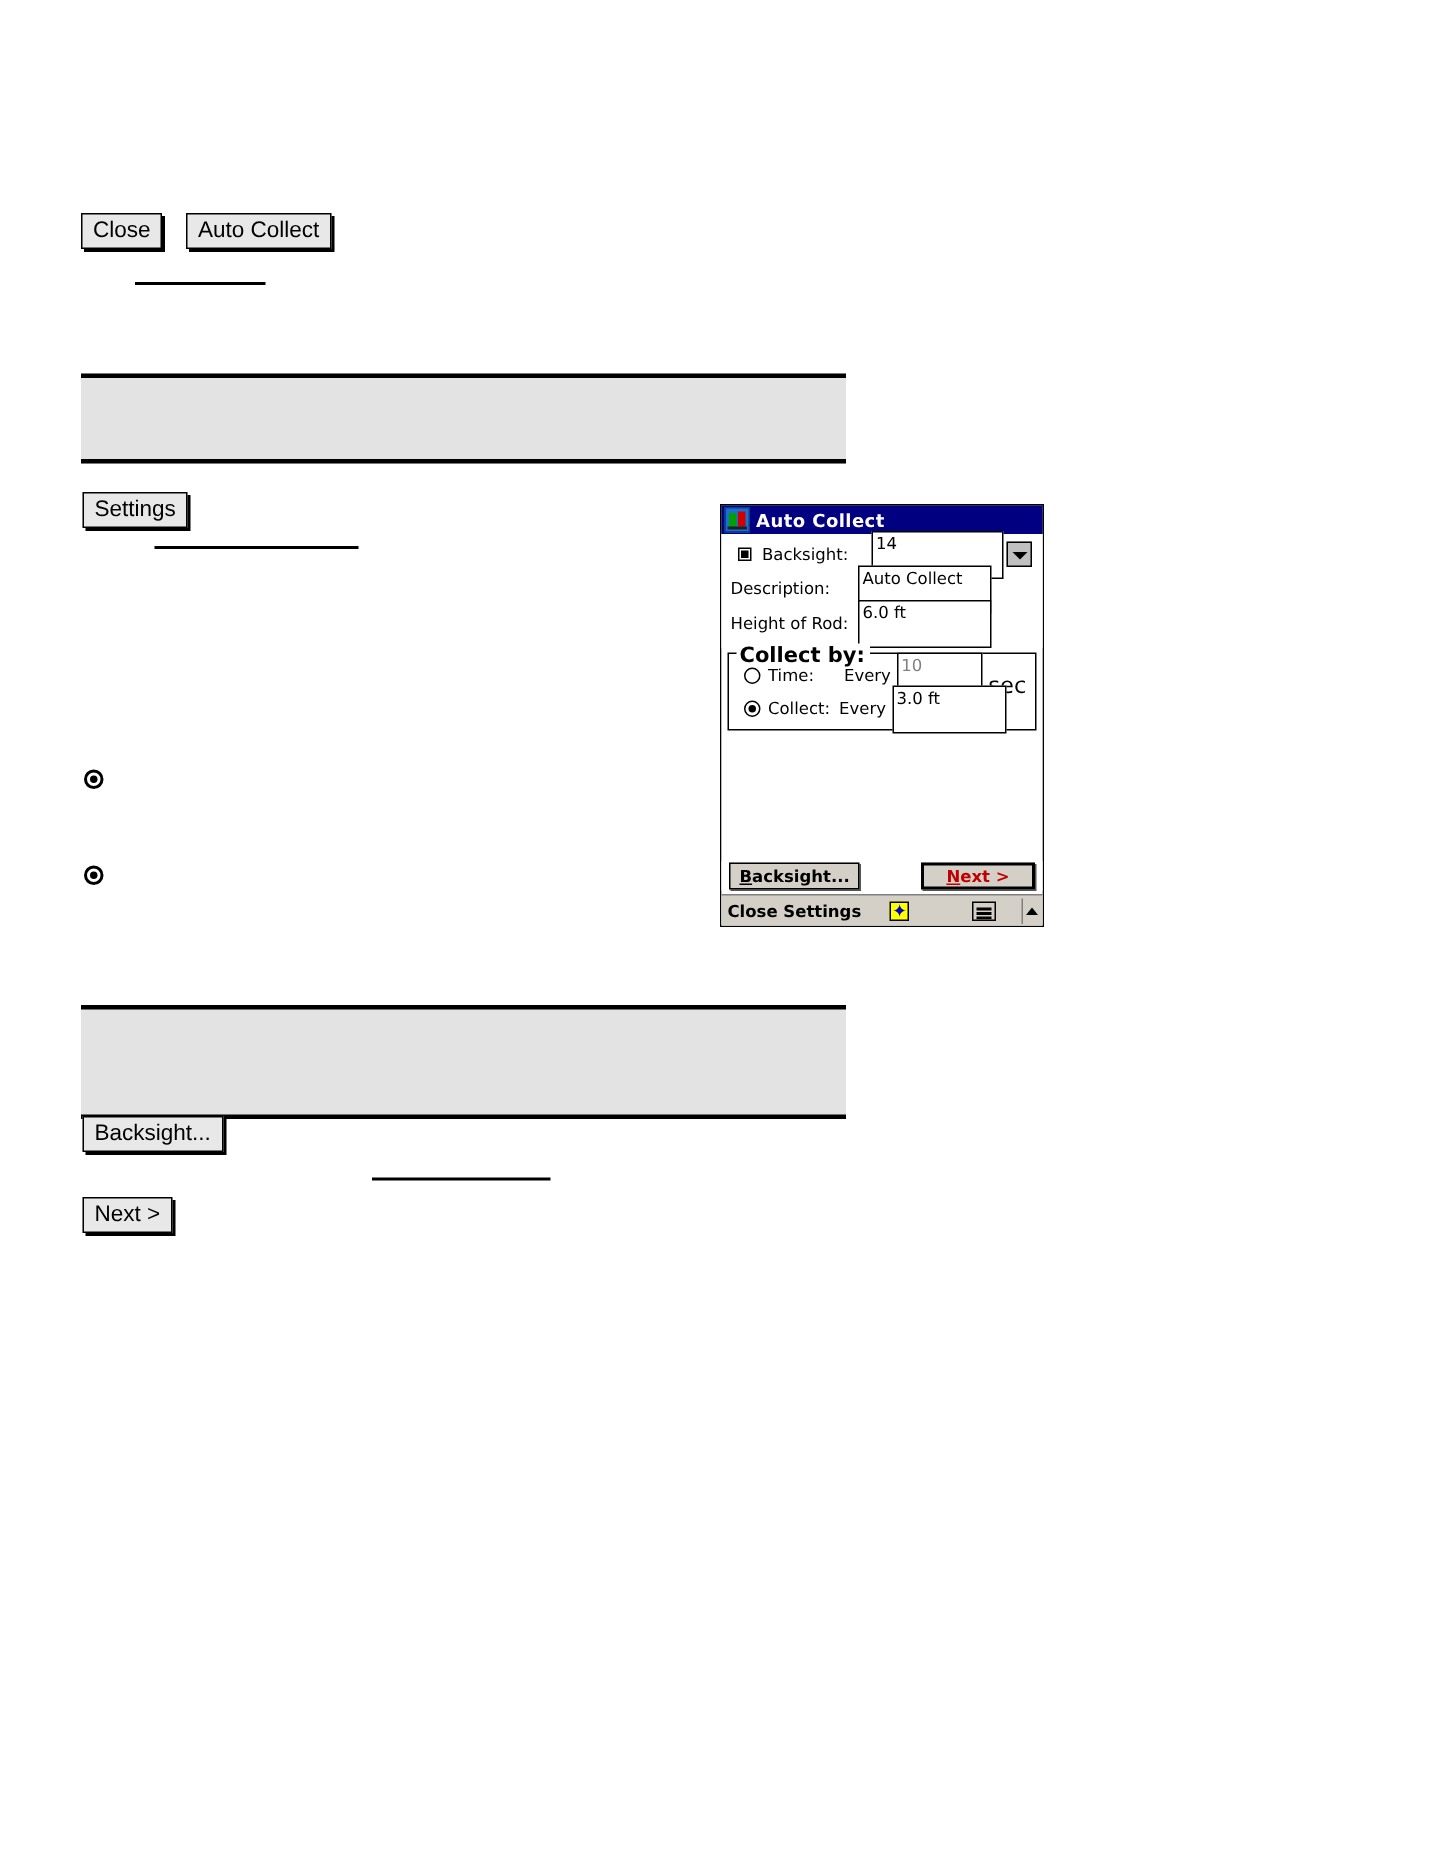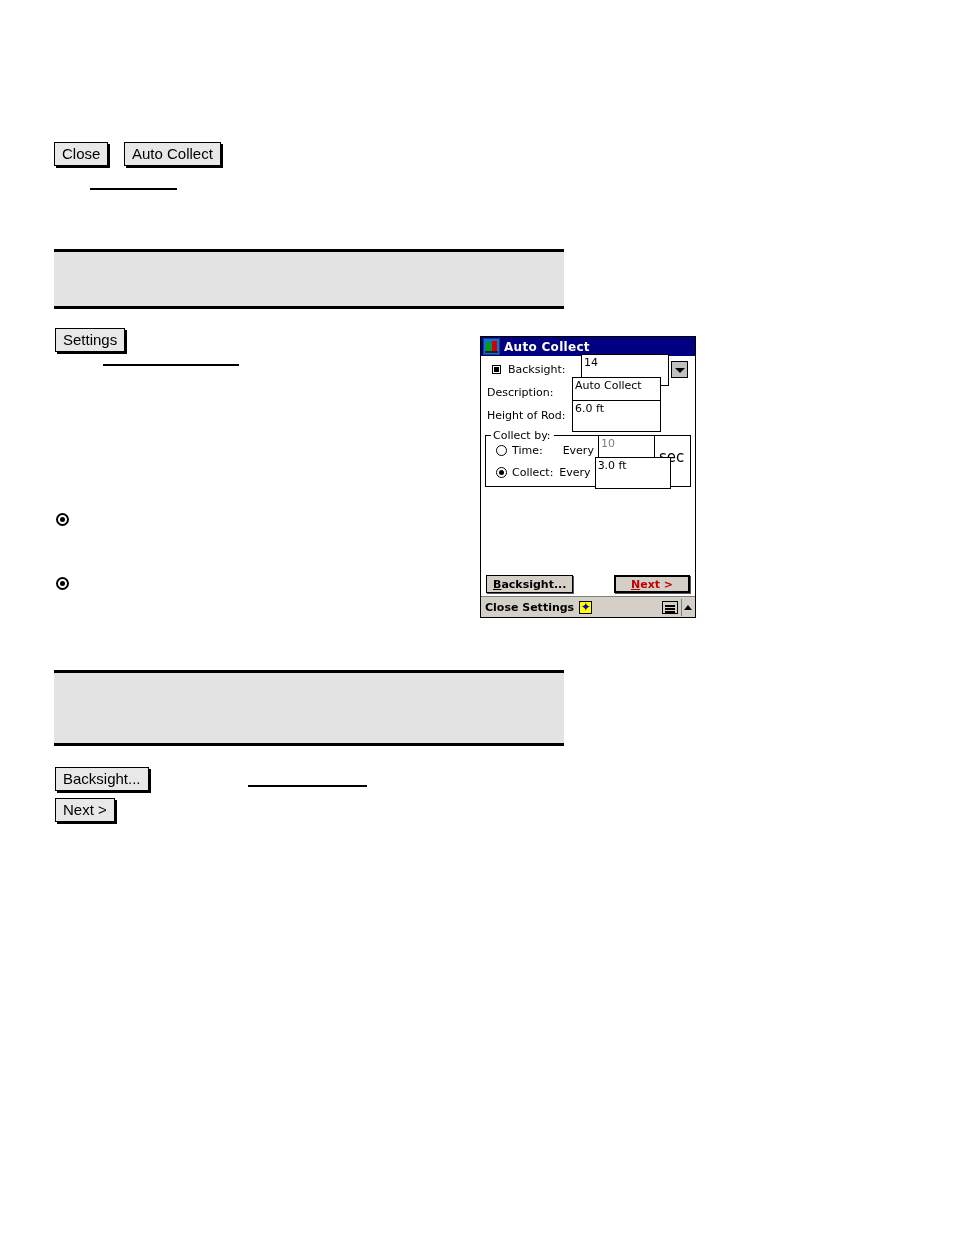--- a/index.html
+++ b/index.html
@@ -211,22 +211,22 @@
     margin: 3px 4px 0 4px;
     padding: 6px 4px 5px 4px;
     background: #ffffff;
   }
   .group-legend {
     position: absolute;
     top: -7px;
     left: 5px;
     background: #ffffff;
     padding: 0 3px 0 2px;
-    font-size: 11px;
-    font-weight: normal;
+    font-size: 14px;
+    font-weight: bold;
     white-space: nowrap;
   }
   .radio-row {
     display: flex;
     align-items: center;
     height: 17px;
     margin-bottom: 5px;
   }
   .radio-row:last-child { margin-bottom: 0; }
 
@@ -307,20 +307,21 @@
     bottom: 0;
     height: 21px;
     background: #d4d0c8;
     border-top: 1px solid #808080;
     display: flex;
     align-items: center;
     padding: 0 2px 0 4px;
     box-sizing: border-box;
     font-size: 11px;
     font-weight: bold;
+    gap: 14px;
   }
   .tb-star {
     width: 13px;
     height: 13px;
     background: #ffff00;
     border: 1px solid #000000;
     box-sizing: border-box;
     margin-left: 5px;
     position: relative;
     flex: none;
@@ -379,21 +380,21 @@
 <div class="doc-btn" style="left:55px; top:328px;">Settings</div>
 
 <div class="rule" style="left:103px; top:364px; width:136px;"></div>
 
 <div class="radio-mark" style="left:56px; top:513px;"></div>
 
 <div class="radio-mark" style="left:56px; top:577px;"></div>
 
 <div class="note-box" style="left:54px; top:670px; width:510px; height:76px;"></div>
 
-<div class="doc-btn" style="left:55px; top:767px;text-align:center;">Backsight...</div>
+<div class="doc-btn" style="left:55px; top:744px;text-align:center;">Backsight...</div>
 
 <div class="rule" style="left:248px; top:785px; width:119px;"></div>
 
 <div class="doc-btn" style="left:55px; top:798px;">Next &gt;</div>
 
 <div id="pda-dialog">
 
   <div class="pda-titlebar">
     <div class="pda-title-icon">
       <span class="g1"></span>

